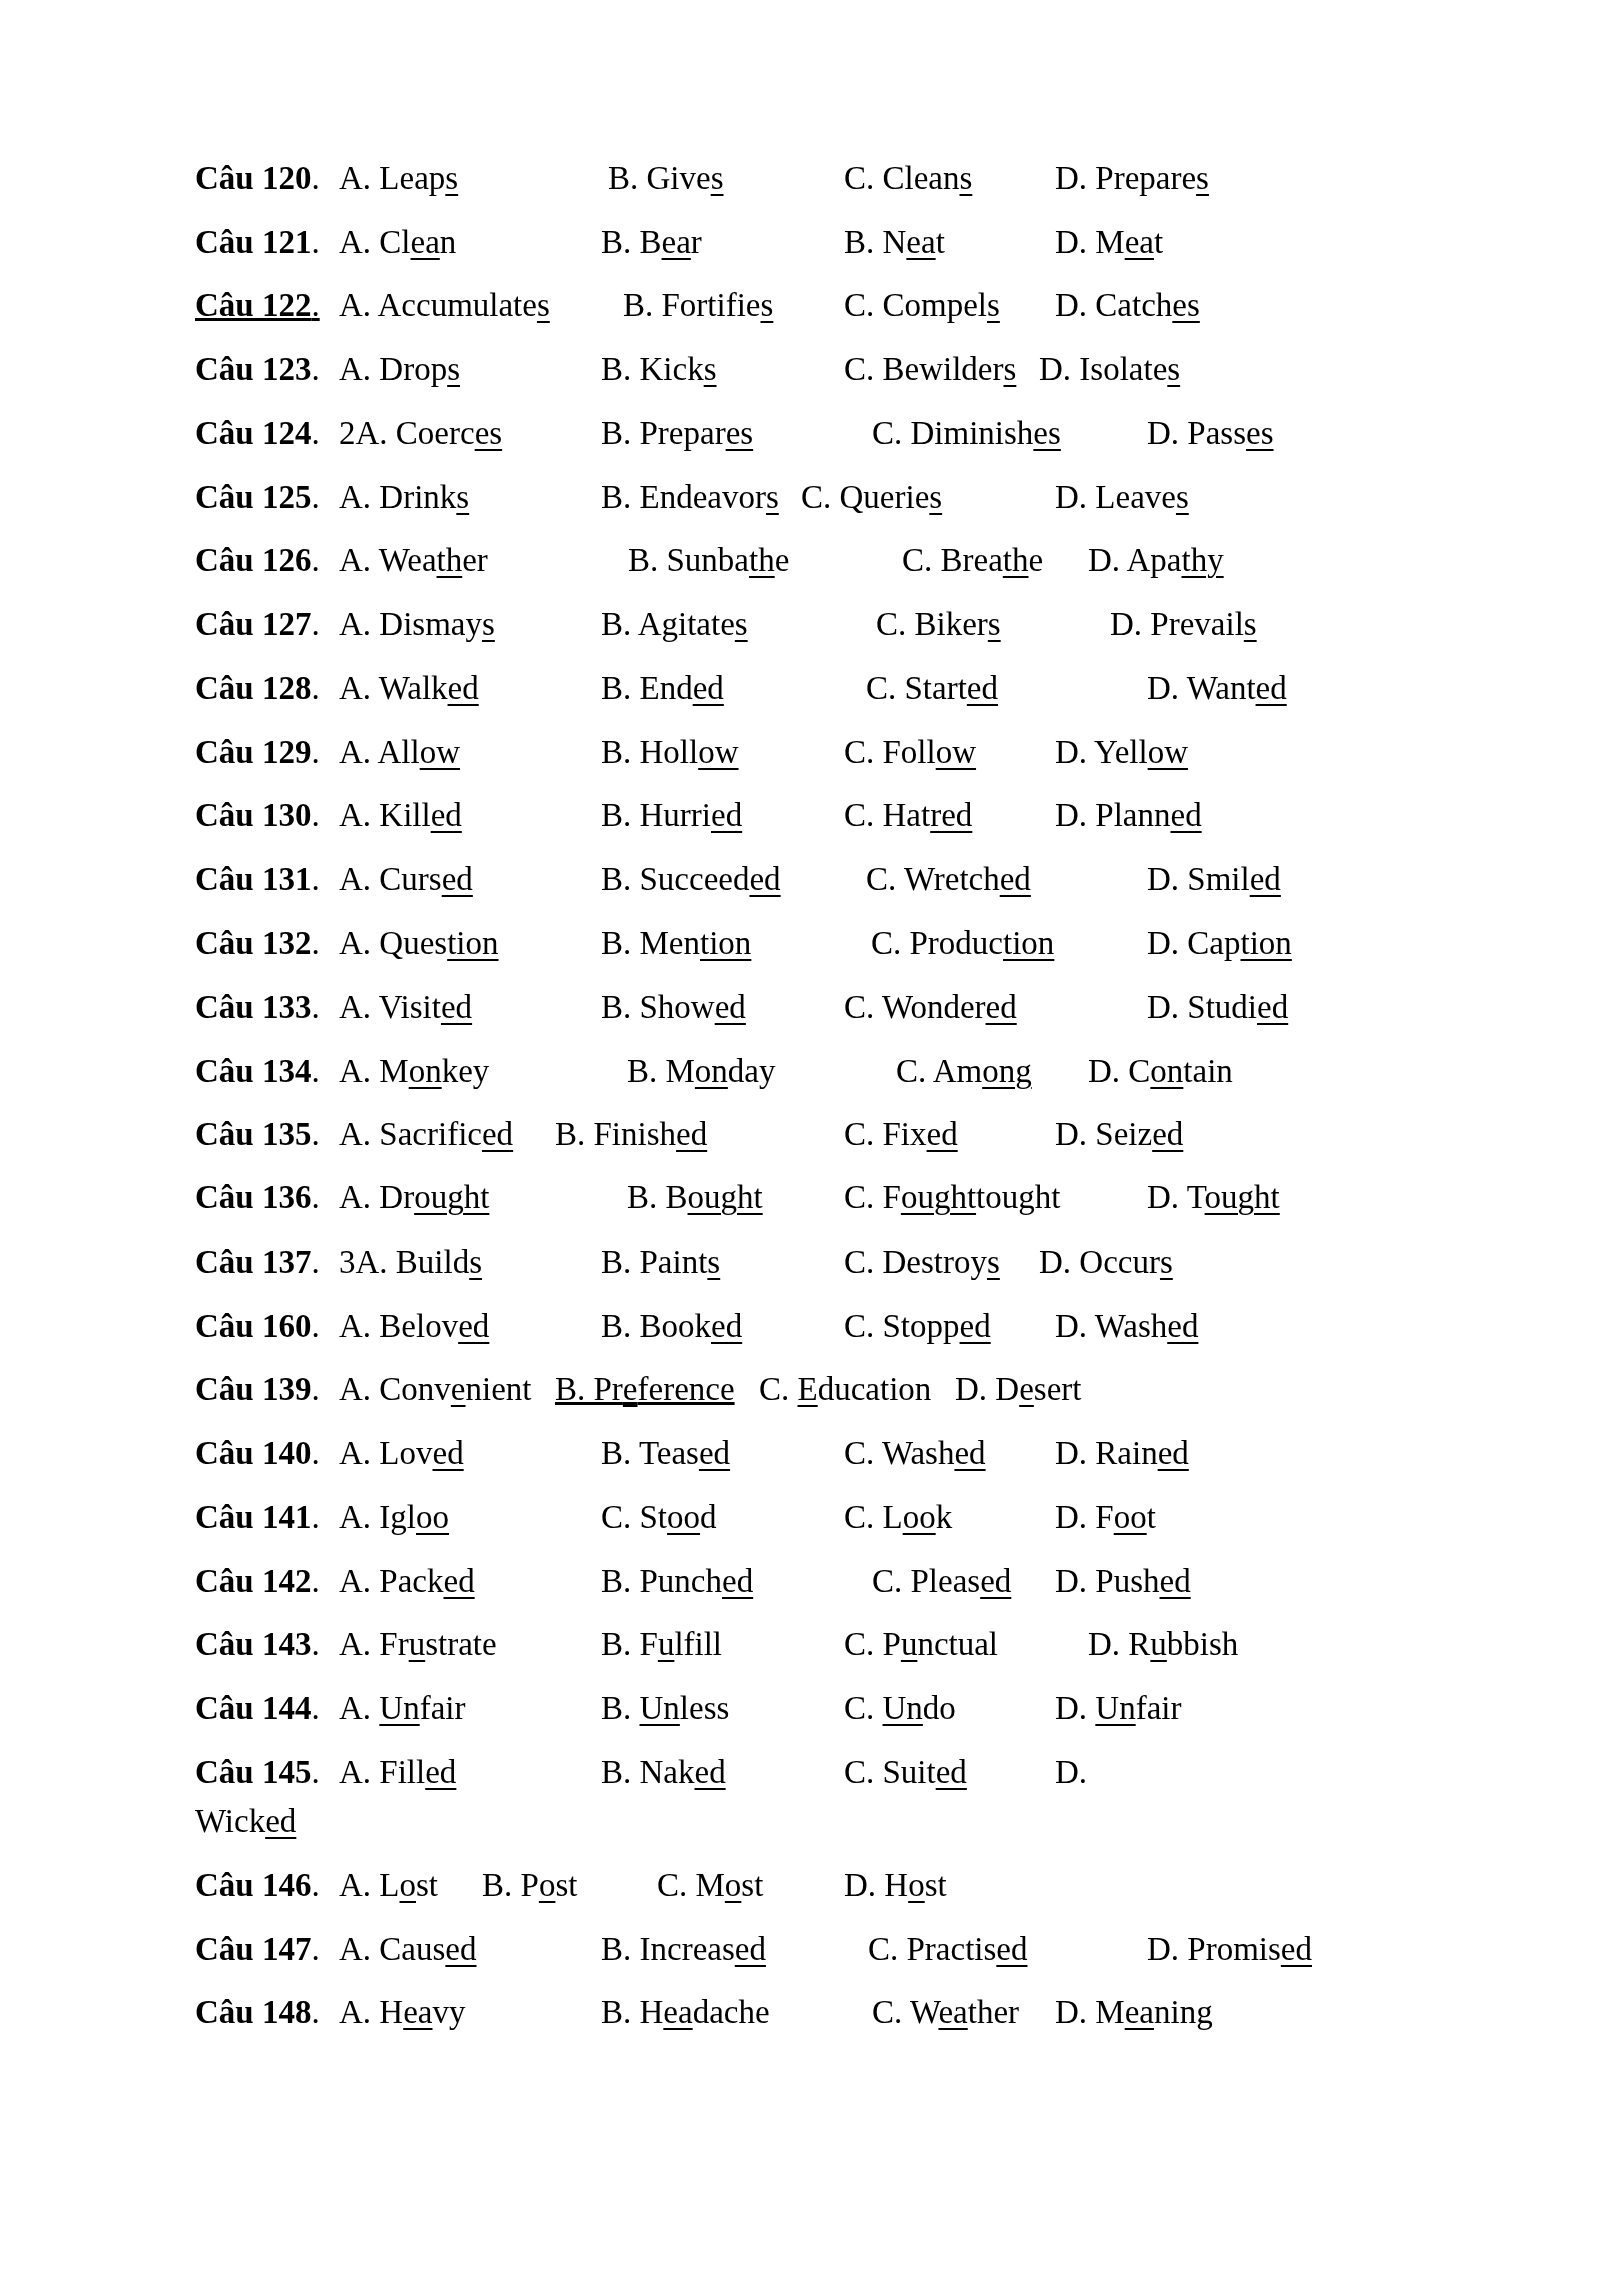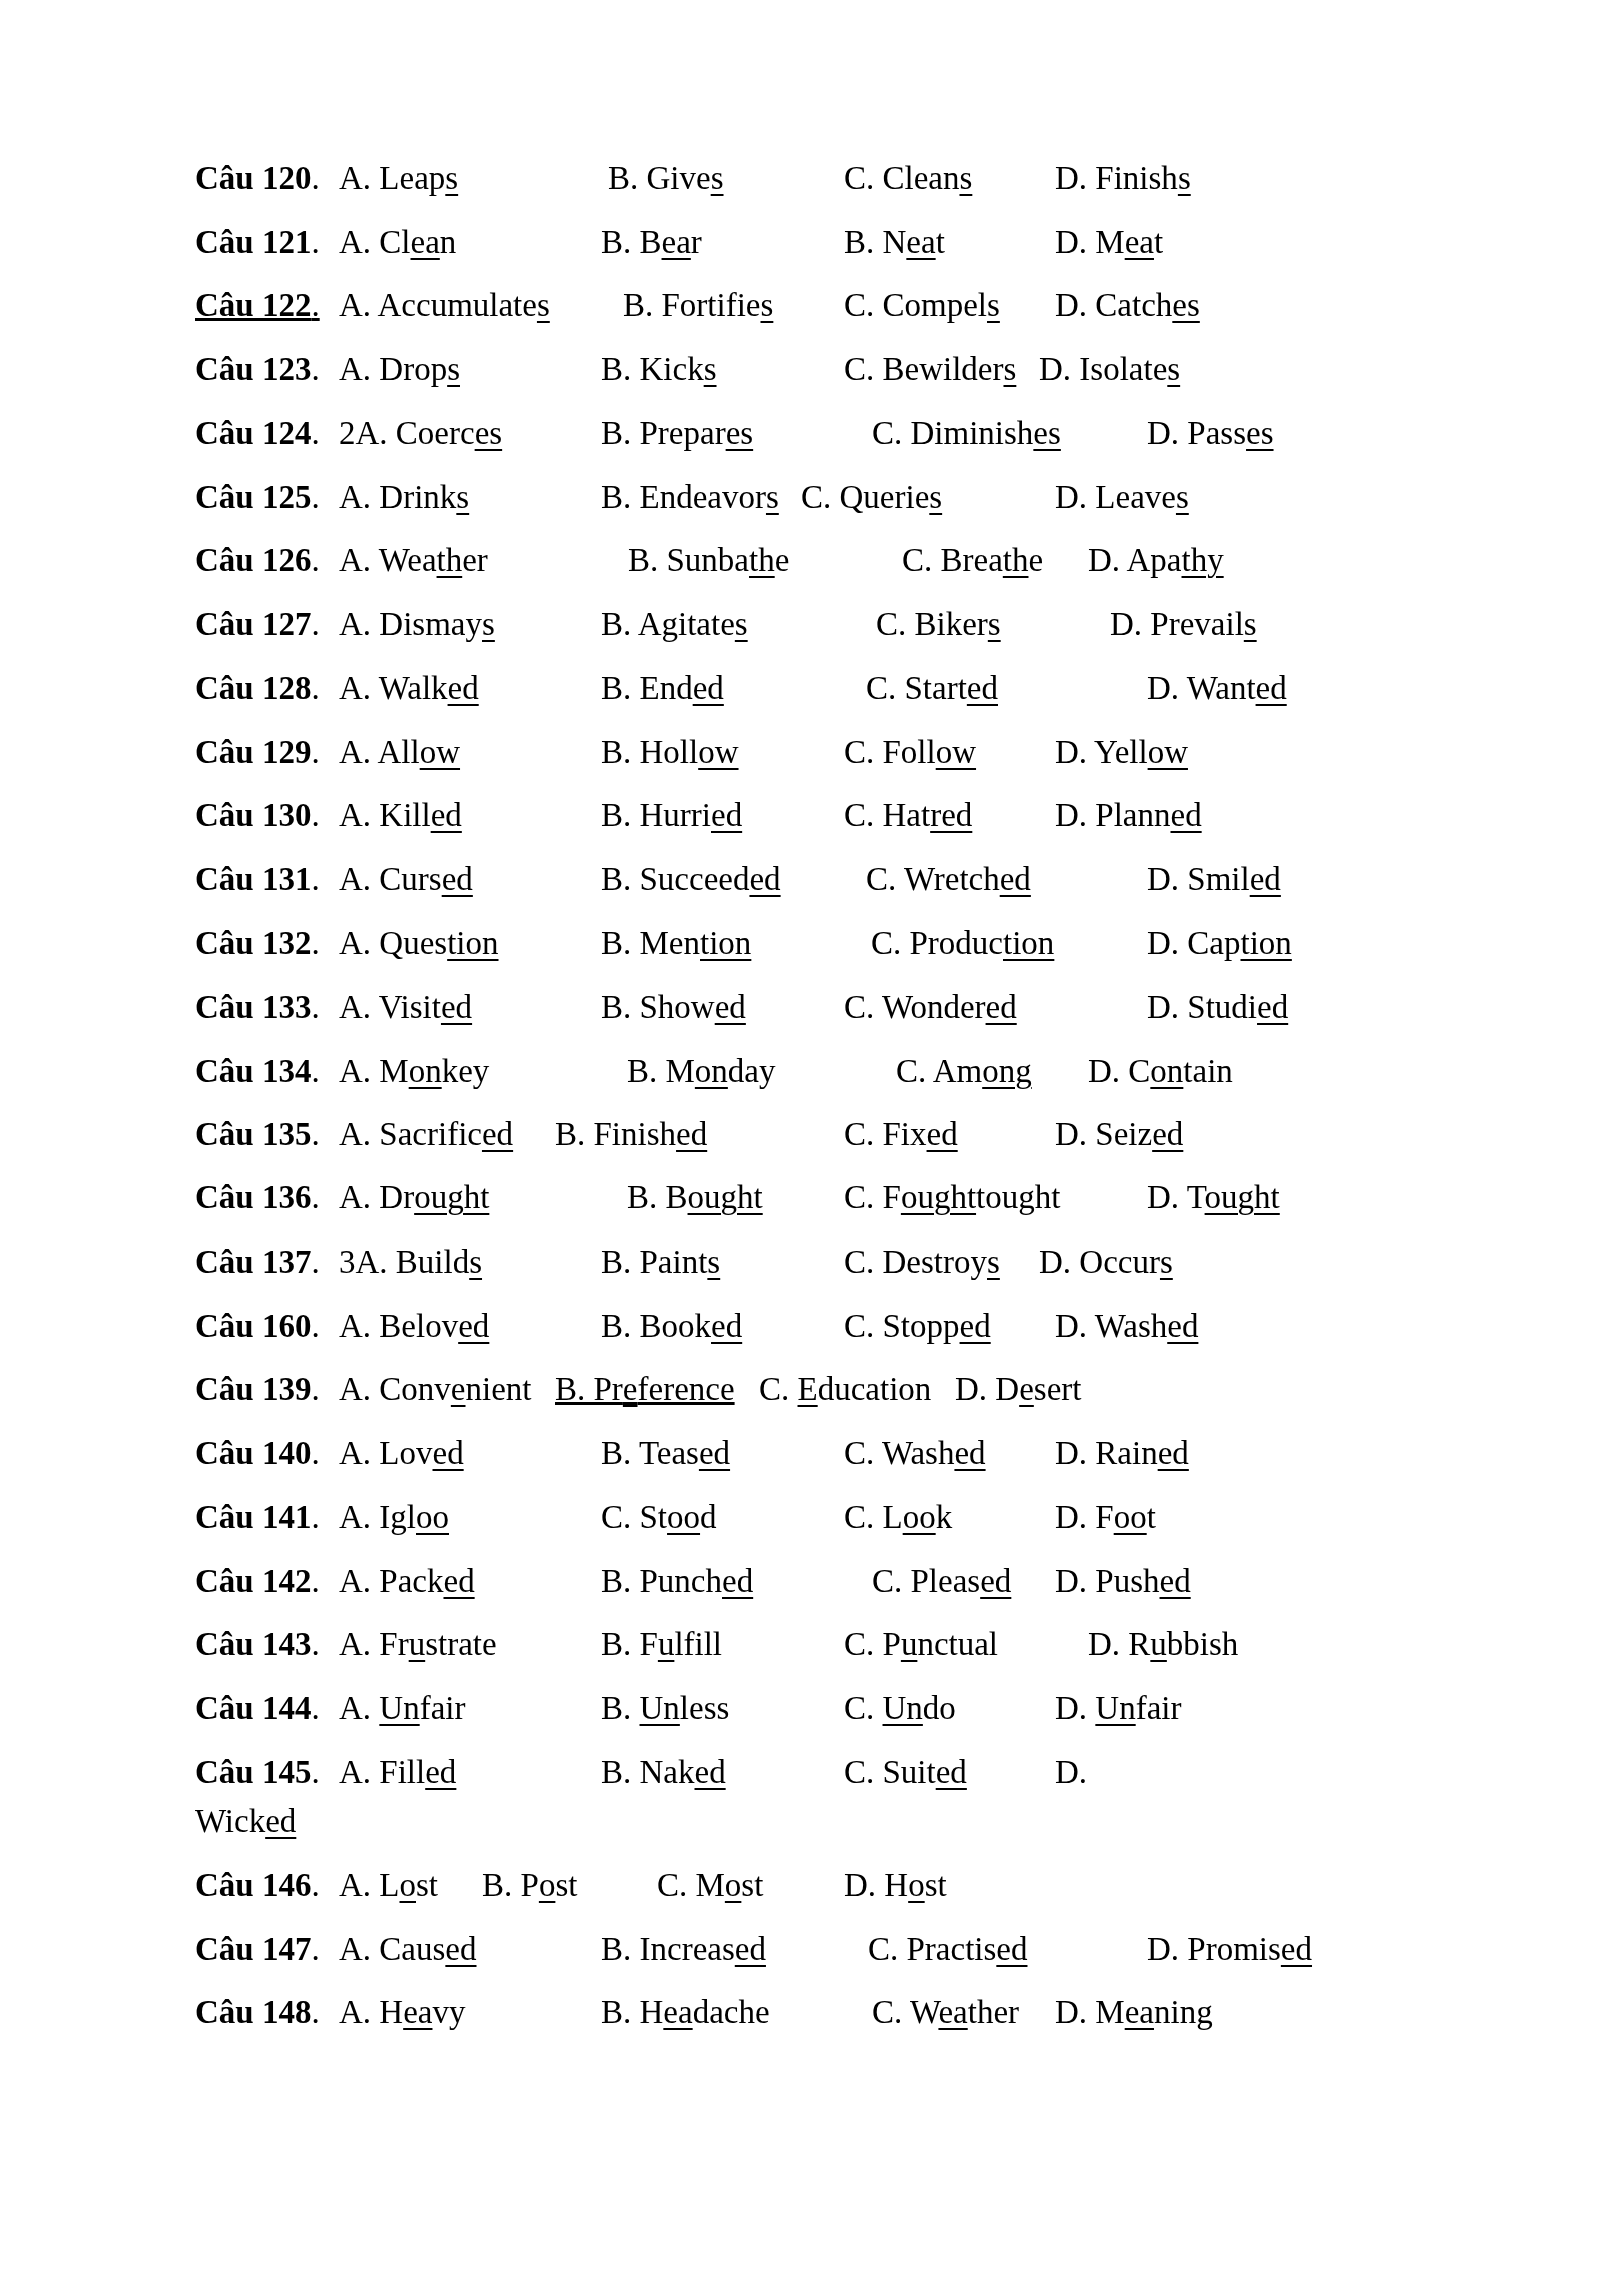--- a/index.html
+++ b/index.html
@@ -12,21 +12,21 @@
 </style>
 </head>
 <body>
 
 <div id="doc">
     <div class="row" style="top: 151px;">
       <span class="seg" style="left: 195px;"><span class="q">Câu 120</span><span>.</span></span>
       <span class="seg" style="left: 339px;"><span>A. Leap</span><u>s</u></span>
       <span class="seg" style="left: 608px;"><span>B. Give</span><u>s</u></span>
       <span class="seg" style="left: 844px;"><span>C. Clean</span><u>s</u></span>
-      <span class="seg" style="left: 1055px;"><span>D. Finish</span><u>s</u></span>
+      <span class="seg" style="left: 1055px;"><span>D. Prepare</span><u>s</u></span>
     </div>
     <div class="row" style="top: 215px;">
       <span class="seg" style="left: 195px;"><span class="q">Câu 121</span><span>.</span></span>
       <span class="seg" style="left: 339px;"><span>A. Cl</span><u>ea</u><span>n</span></span>
       <span class="seg" style="left: 601px;"><span>B. B</span><u>ea</u><span>r</span></span>
       <span class="seg" style="left: 844px;"><span>B. N</span><u>ea</u><span>t</span></span>
       <span class="seg" style="left: 1055px;"><span>D. M</span><u>ea</u><span>t</span></span>
     </div>
     <div class="row" style="top: 278px;">
       <span class="seg" style="left: 195px; text-decoration: underline;"><span class="q">Câu 122</span><span>.</span></span>

